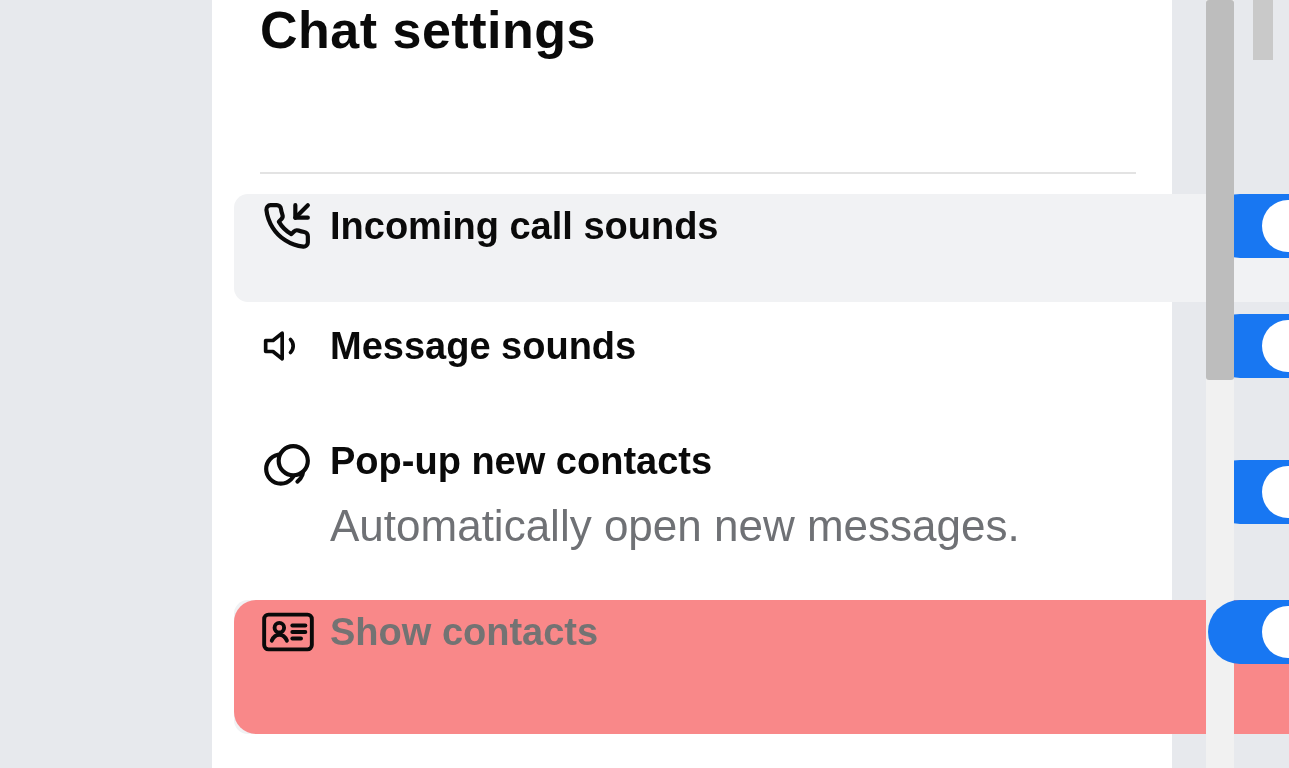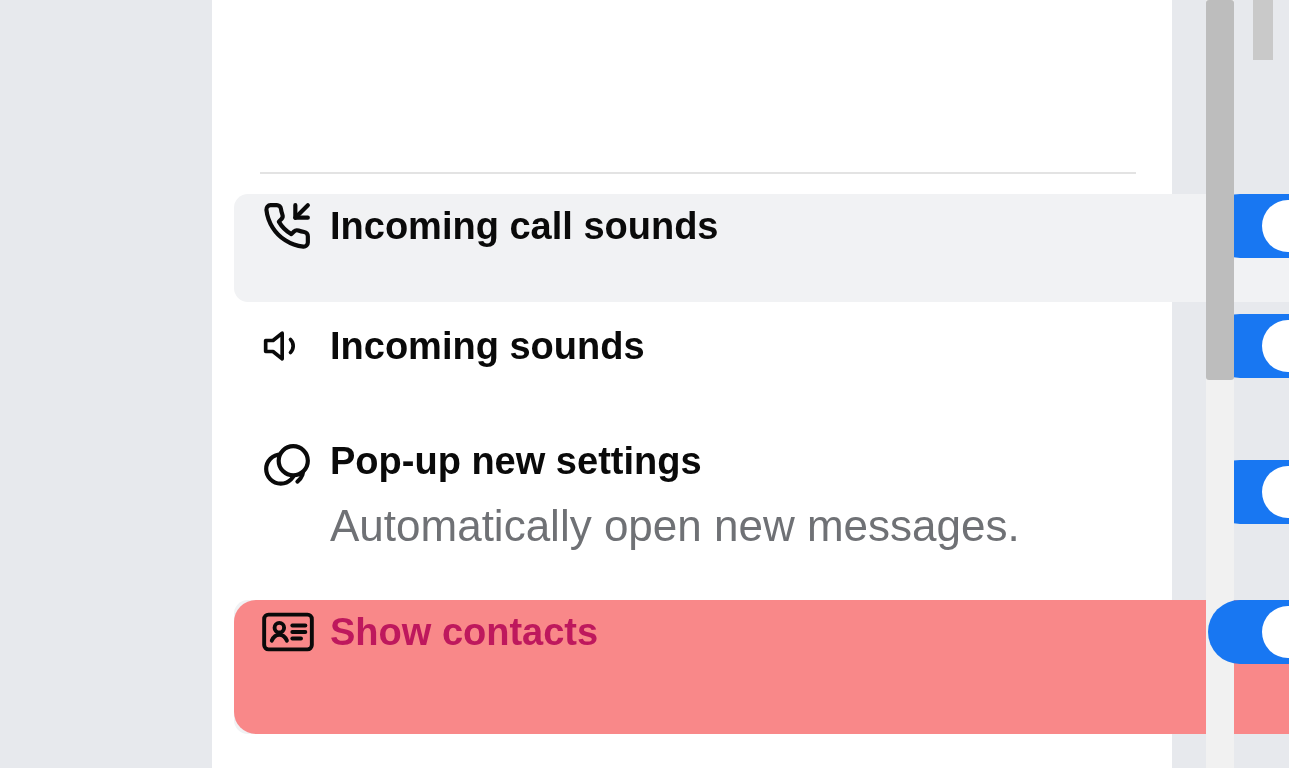--- a/index.html
+++ b/index.html
@@ -167,38 +167,39 @@
     left: 0;
     width: 100%;
     height: 100%;
     background: rgba(255, 50, 50, 0.55);
     border-radius: 22px;
     pointer-events: none;
   }
   .row-contacts .row-label {
     position: relative;
     z-index: 2;
-    color: #be185d;
+    color: #737373;
   }
   .row-contacts .icon-slot, .row-contacts .toggle {
     position: relative;
     z-index: 2;
   }
   .row-contacts .toggle-on {
     background: #1877f2;
   }
   svg { display: block; }
 </style>
 </head>
 <body>
 
 <div class="viewport">
 
   <div class="panel">
 
+    <div class="heading">Chat settings</div>
     <div class="divider"></div>
 
     <div class="row row-incoming">
       <div class="row-inner">
         <div class="icon-slot">
           <svg width="50" height="50" viewBox="0 0 24 24" fill="none" stroke="#0a0a0a" stroke-width="2" stroke-linecap="round" stroke-linejoin="round">
             <path d="M22 16.92v3a2 2 0 0 1-2.18 2 19.79 19.79 0 0 1-8.63-3.07 19.5 19.5 0 0 1-6-6A19.79 19.79 0 0 1 2.11 4.18 2 2 0 0 1 4.09 2h3a2 2 0 0 1 2 1.72c.13.96.36 1.9.7 2.81a2 2 0 0 1-.45 2.11L8.09 9.91a16 16 0 0 0 6 6l1.27-1.27a2 2 0 0 1 2.11-.45c.91.34 1.85.57 2.81.7A2 2 0 0 1 22 16.92z"></path>
             <polyline points="16 2 16 8 22 8"></polyline>
             <line x1="22" y1="2" x2="16" y2="8"></line>
           </svg>
@@ -214,39 +215,39 @@
 
     <div class="row row-message">
       <div class="row-inner">
         <div class="icon-slot">
           <svg width="44" height="44" viewBox="0 0 24 24" fill="none" stroke="#0a0a0a" stroke-width="2" stroke-linecap="round" stroke-linejoin="round">
             <polygon points="11 5 6 9 2 9 2 15 6 15 11 19 11 5"></polygon>
             <path d="M15.54 8.46a5 5 0 0 1 0 7.07"></path>
           </svg>
         </div>
         <div class="labels">
-          <div class="row-label">Incoming sounds</div>
+          <div class="row-label">Message sounds</div>
         </div>
         <div class="toggle toggle-on">
           <div class="toggle-knob"></div>
         </div>
       </div>
     </div>
 
     <div class="row row-popup">
       <div class="row-inner" style="align-items:flex-start;height:100%;">
         <div class="icon-slot" style="padding-top:22px;">
           <svg width="50" height="50" viewBox="0 0 24 24" fill="none" stroke="#0a0a0a" stroke-width="2" stroke-linecap="round" stroke-linejoin="round">
             <circle cx="9" cy="13" r="7"></circle>
             <path d="M14 6.5a7 7 0 0 1 3 12.5"></path>
             <circle cx="15" cy="9" r="7" fill="#ffffff"></circle>
           </svg>
         </div>
         <div class="labels">
-          <div class="row-label">Pop-up new settings</div>
+          <div class="row-label">Pop-up new contacts</div>
           <div class="row-desc">Automatically open new messages.</div>
         </div>
         <div class="toggle toggle-on">
           <div class="toggle-knob"></div>
         </div>
       </div>
     </div>
 
     <div class="row row-contacts">
       <div class="highlight-overlay"></div>

